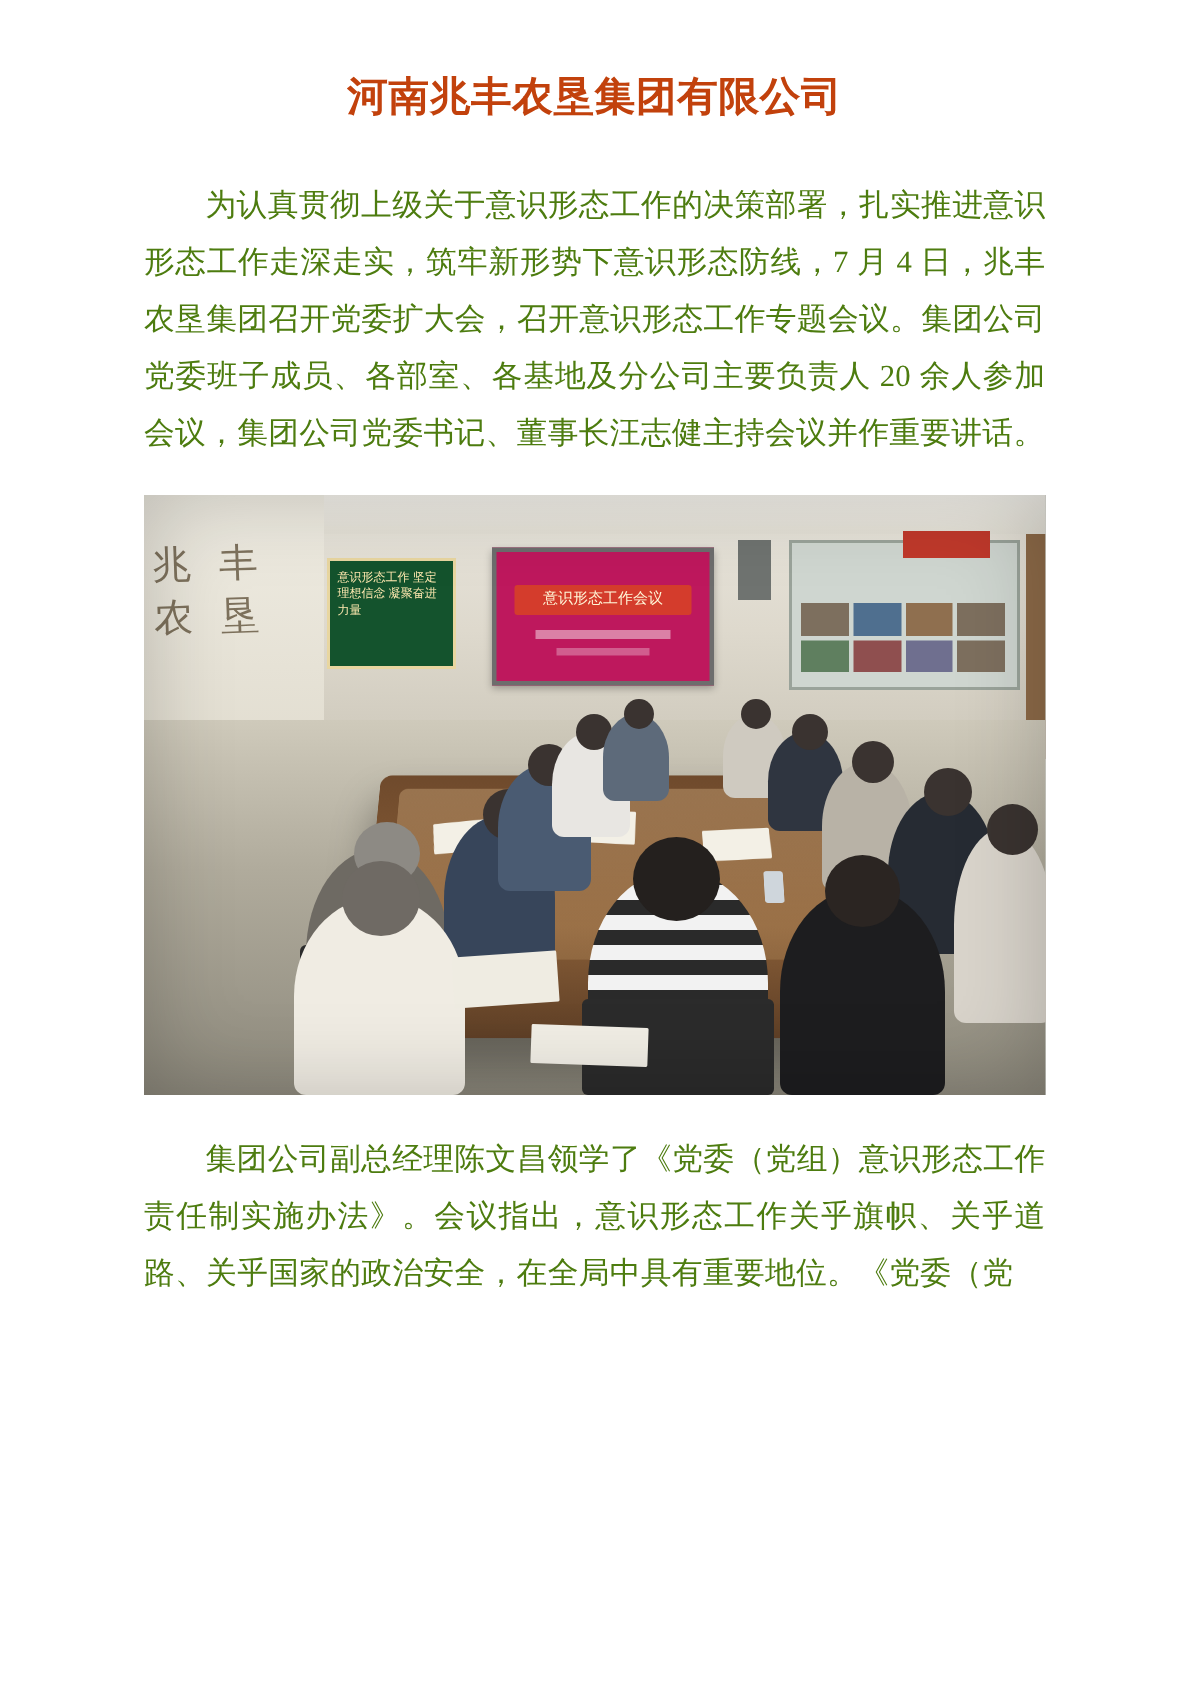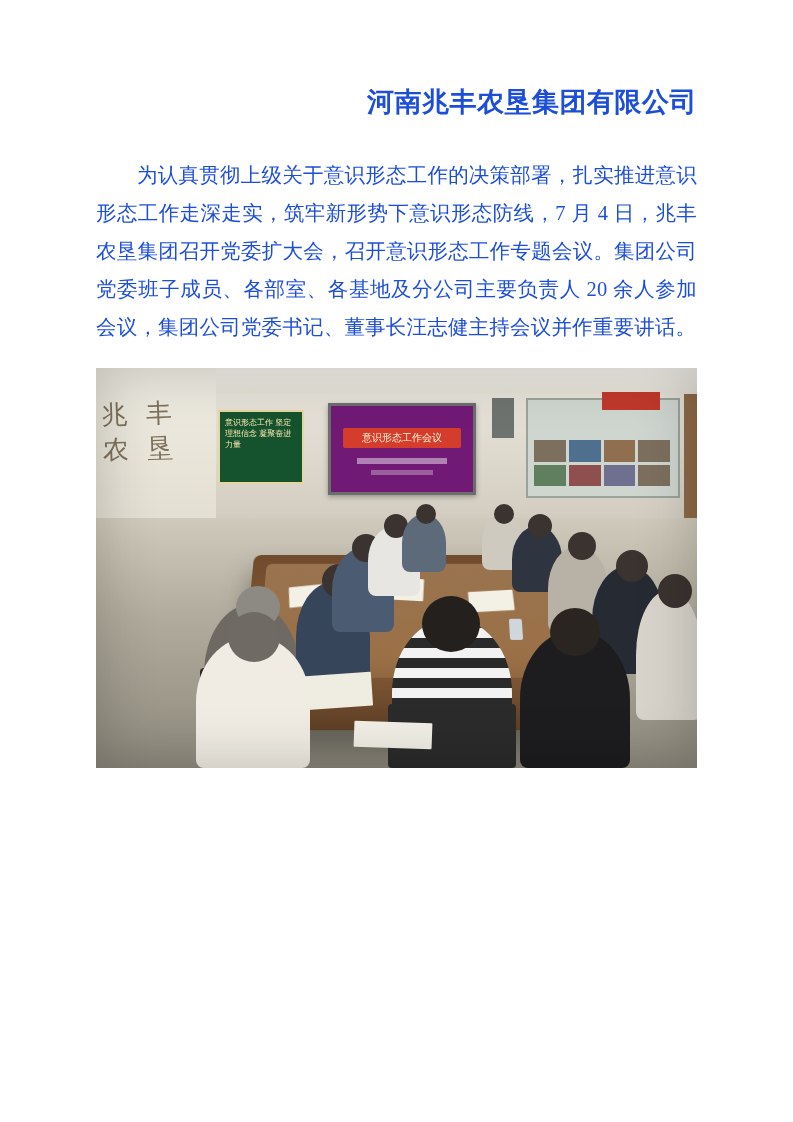--- a/index.html
+++ b/index.html
@@ -17,41 +17,41 @@
   .page {
     position: relative;
     width: 793px;
     height: 1122px;
     box-sizing: border-box;
     padding: 0 96px;
     background: #ffffff;
   }
   .doc-title {
     margin: 0;
-    padding-top: 82px;
-    text-align: right;
+    padding-top: 44px;
+    text-align: center;
     font-family: "Liberation Sans", "DejaVu Sans", sans-serif;
     font-weight: bold;
     font-size: 27px;
     line-height: 40px;
     letter-spacing: 0.5px;
-    color: #1d4ed8;
+    color: #c2410c;
   }
   .doc-title .line {
     display: block;
     white-space: nowrap;
   }
   .para {
     margin: 0;
     font-size: 20.5px;
     line-height: 38px;
     text-align: justify;
     text-justify: inter-ideograph;
     text-indent: 2em;
-    color: #1d4ed8;
+    color: #4d7c0f;
     letter-spacing: 0.2px;
   }
   .para-1 {
     margin-top: 34px;
   }
   .figure {
     margin: 22px 0 0 0;
     width: 601px;
     height: 400px;
     position: relative;
@@ -77,21 +77,21 @@
     color: #5a4b33; font-family: "Liberation Serif", serif;
     font-size: 26px; letter-spacing: 6px; opacity: .75;
     transform: rotate(-2deg);
   }
   .ph-ceiling {
     left: 0; top: 0; width: 601px; height: 26px;
     background: linear-gradient(180deg, #f3f1ea 0%, #e3e0d6 100%);
   }
   .ph-screen {
     left: 232px; top: 35px; width: 142px; height: 86px;
-    background: #701a75;
+    background: #be185d;
     border: 3px solid #6d6d6d;
     box-shadow: 0 2px 5px rgba(0,0,0,.3);
   }
   .ph-screen-title {
     position: absolute; left: 12px; top: 22px; width: 118px; height: 20px;
     background: #d43c2c; border-radius: 2px;
   }
   .ph-screen-title span {
     display: block; text-align: center; color: #fff7d8;
     font-size: 10px; line-height: 20px; font-family: "Liberation Sans", sans-serif;
@@ -262,14 +262,15 @@
 
     <div class="ph ph-person" style="left:100px; top:268px; width:114px; height:132px; background:#f0ece3;"></div>
     <div class="ph ph-head" style="left:132px; top:244px; width:52px; height:50px; background:#6f6a64;"></div>
 
     <div class="ph ph-paper" style="left:206px; top:306px; width:70px; height:34px; transform:rotate(-4deg); background:#efece2;"></div>
     <div class="ph ph-paper" style="left:258px; top:354px; width:78px; height:26px; transform:rotate(2deg); background:#f1eee5;"></div>
 
     <div class="ph vignette"></div>
   </div>
 
+  <p class="para para-2">集团公司副总经理陈文昌领学了《党委（党组）意识形态工作责任制实施办法》。会议指出，意识形态工作关乎旗帜、关乎道路、关乎国家的政治安全，在全局中具有重要地位。《党委（党</p>
 
 </div>
 
 </body></html>

